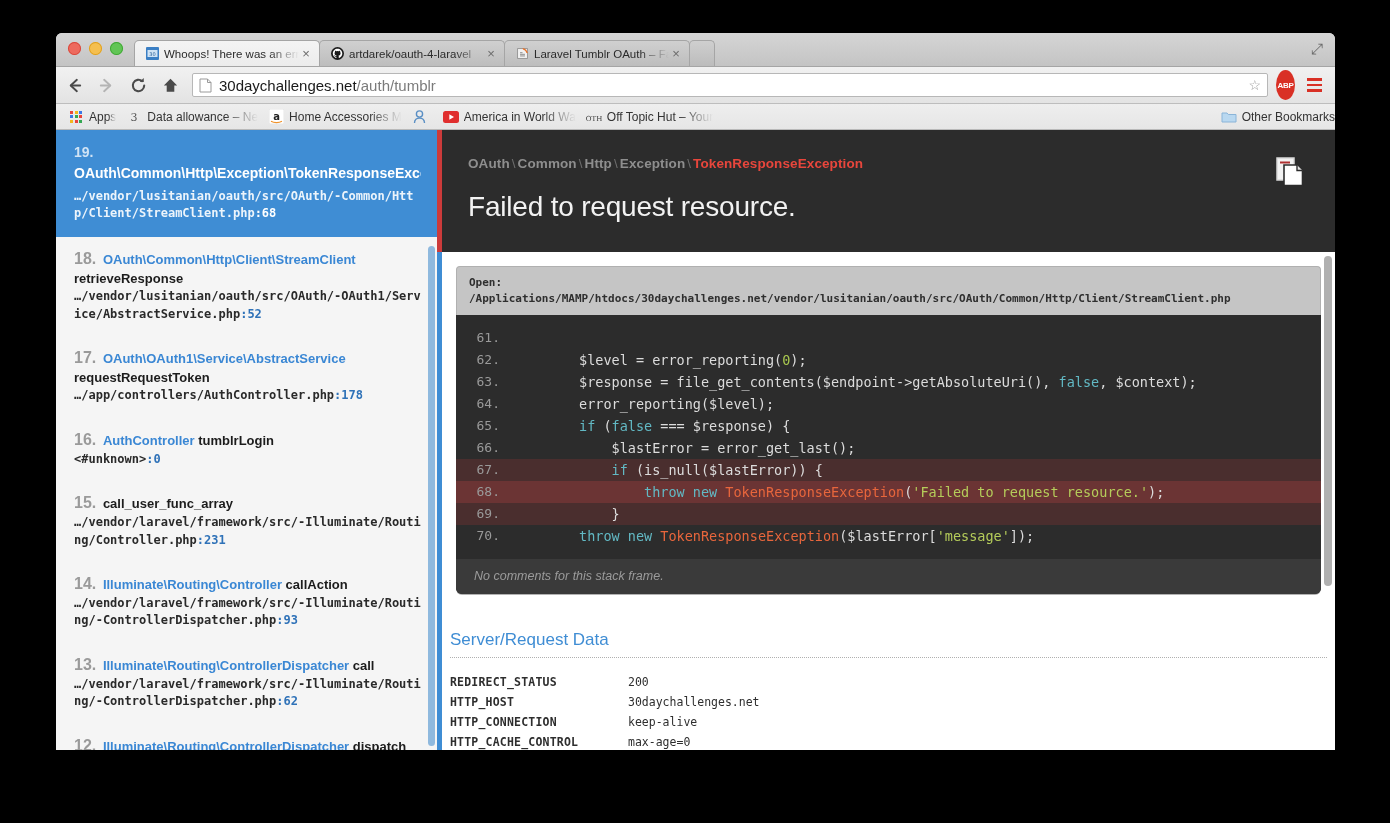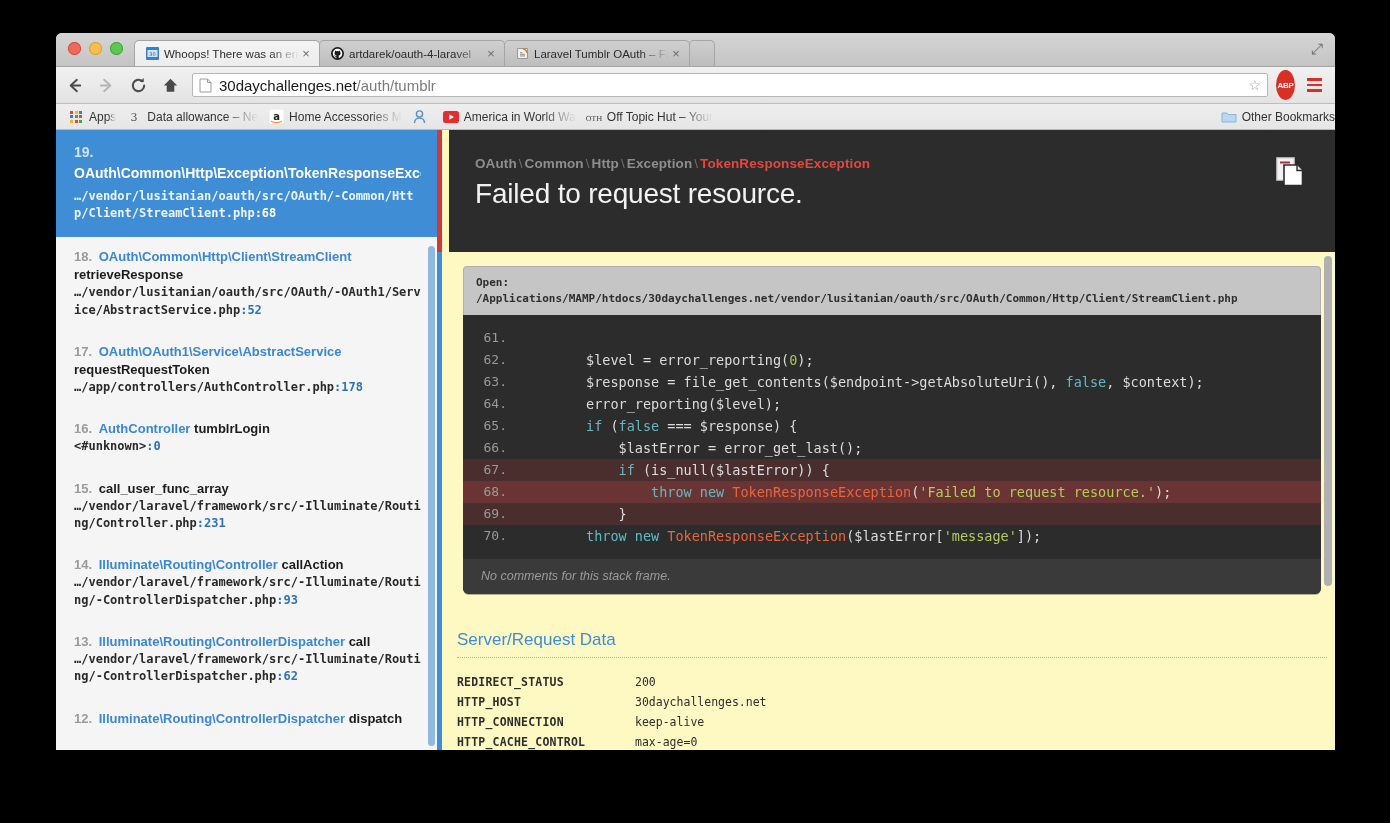--- a/index.html
+++ b/index.html
@@ -129,21 +129,21 @@
     width:381px;flex:none;background:#f5f5f5;
     overflow:hidden;position:relative;
   }
   .frame{
     padding:11px 16px 12px 18px;
     font-size:13px;line-height:1.38;
     color:#1c1c1c;
     border-bottom:1px solid transparent;
   }
   .frame .idx{
-    font-size:13px;font-weight:bold;color:#9a9a9a;margin-right:3px;
+    font-size:16px;font-weight:bold;color:#9a9a9a;margin-right:3px;
   }
   .frame .cls{color:#3a87d4;font-weight:bold;}
   .frame .fn{color:#1c1c1c;font-weight:bold;}
   .frame .path{
     font-family:"DejaVu Sans Mono","Liberation Mono",monospace;
     font-size:12px;font-weight:bold;color:#2a2a2a;
     word-break:break-all;line-height:1.45;
   }
   .frame .ln{color:#2f72b8;}
   .frame.active{
@@ -157,30 +157,30 @@
     font-size:14px;white-space:nowrap;overflow:hidden;
   }
   .sidebar-scroll{
     position:absolute;right:2px;top:116px;width:7px;height:500px;
     background:#8fb9de;border-radius:4px;
   }
   
   .divider{width:5px;flex:none;background:#3f8dd4;position:relative;}
   .divider .dred{position:absolute;left:0;top:0;width:100%;height:122px;background:#cc3b3b;}
   
-  .main{flex:1;background:#fef9c3;position:relative;overflow:hidden;display:flex;flex-direction:column;padding-left:7px;}
+  .main{flex:1;background:#ffffff;position:relative;overflow:hidden;display:flex;flex-direction:column;}
   .exc-header{
     background:#2c2c2c;padding:26px 30px 30px 26px;position:relative;flex:none;
     height:122px;box-sizing:border-box;
   }
   .crumbs{font-size:13.5px;font-weight:bold;color:#8e8e8e;letter-spacing:.1px;}
   .crumbs .sep{color:#6e6e6e;font-weight:normal;margin:0 2px;}
   .crumbs .exc{color:#e8463c;}
   .exc-msg{
-    margin-top:7px;font-size:28px;color:#f2f2f2;font-weight:normal;
+    margin-top:20px;font-size:28px;color:#f2f2f2;font-weight:normal;
     letter-spacing:-.2px;
   }
   .copy-icon{position:absolute;right:30px;top:26px;width:30px;height:32px;}
   .main-body{flex:1;overflow:hidden;position:relative;}
   .code-card{margin:14px 14px 0 14px;}
   .open-path{
     background:#c5c5c5;border:1px solid #b0b0b0;border-bottom:none;
     border-radius:4px 4px 0 0;
     padding:8px 12px 9px 12px;
     font-family:"DejaVu Sans Mono","Liberation Mono",monospace;

